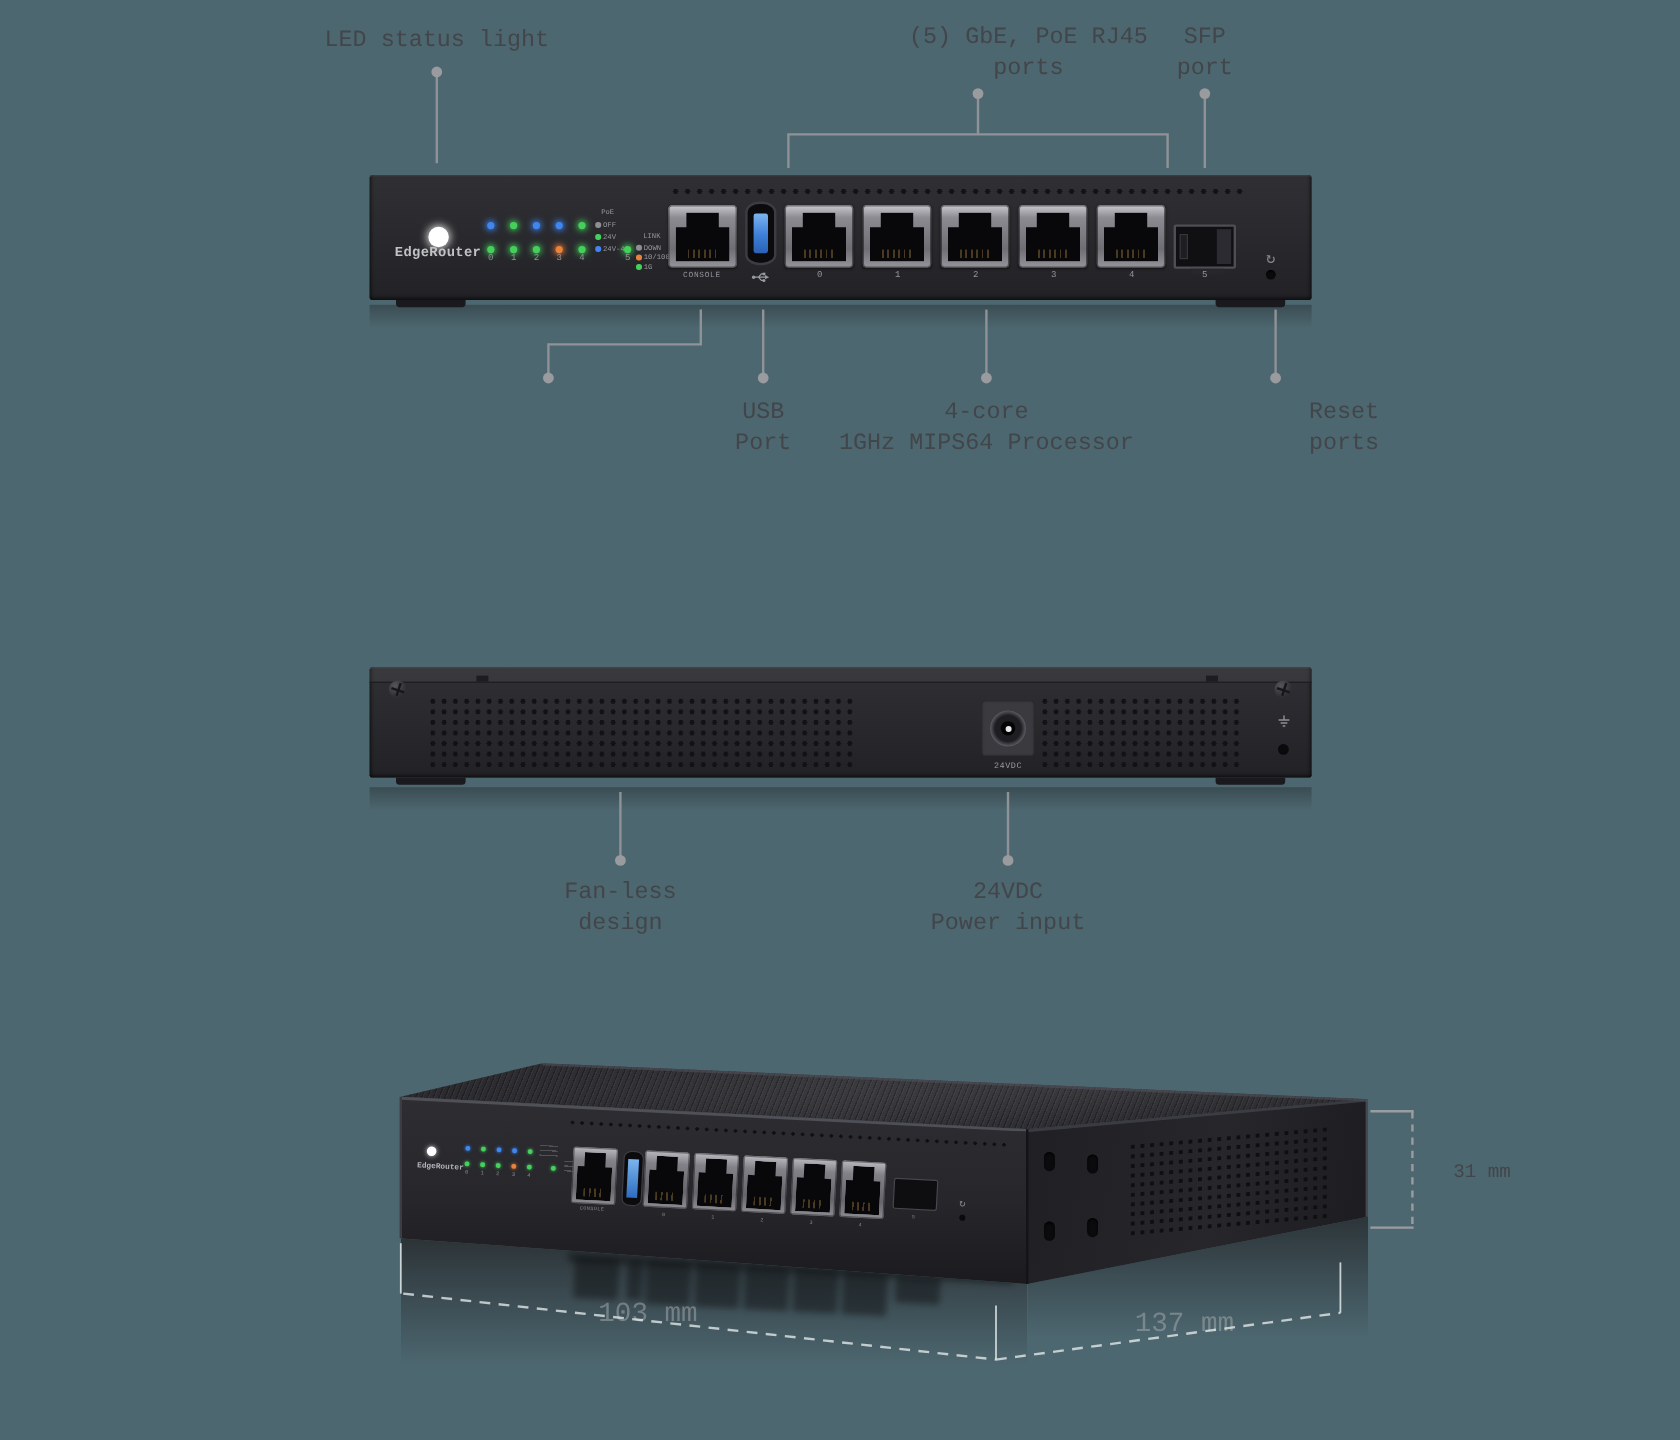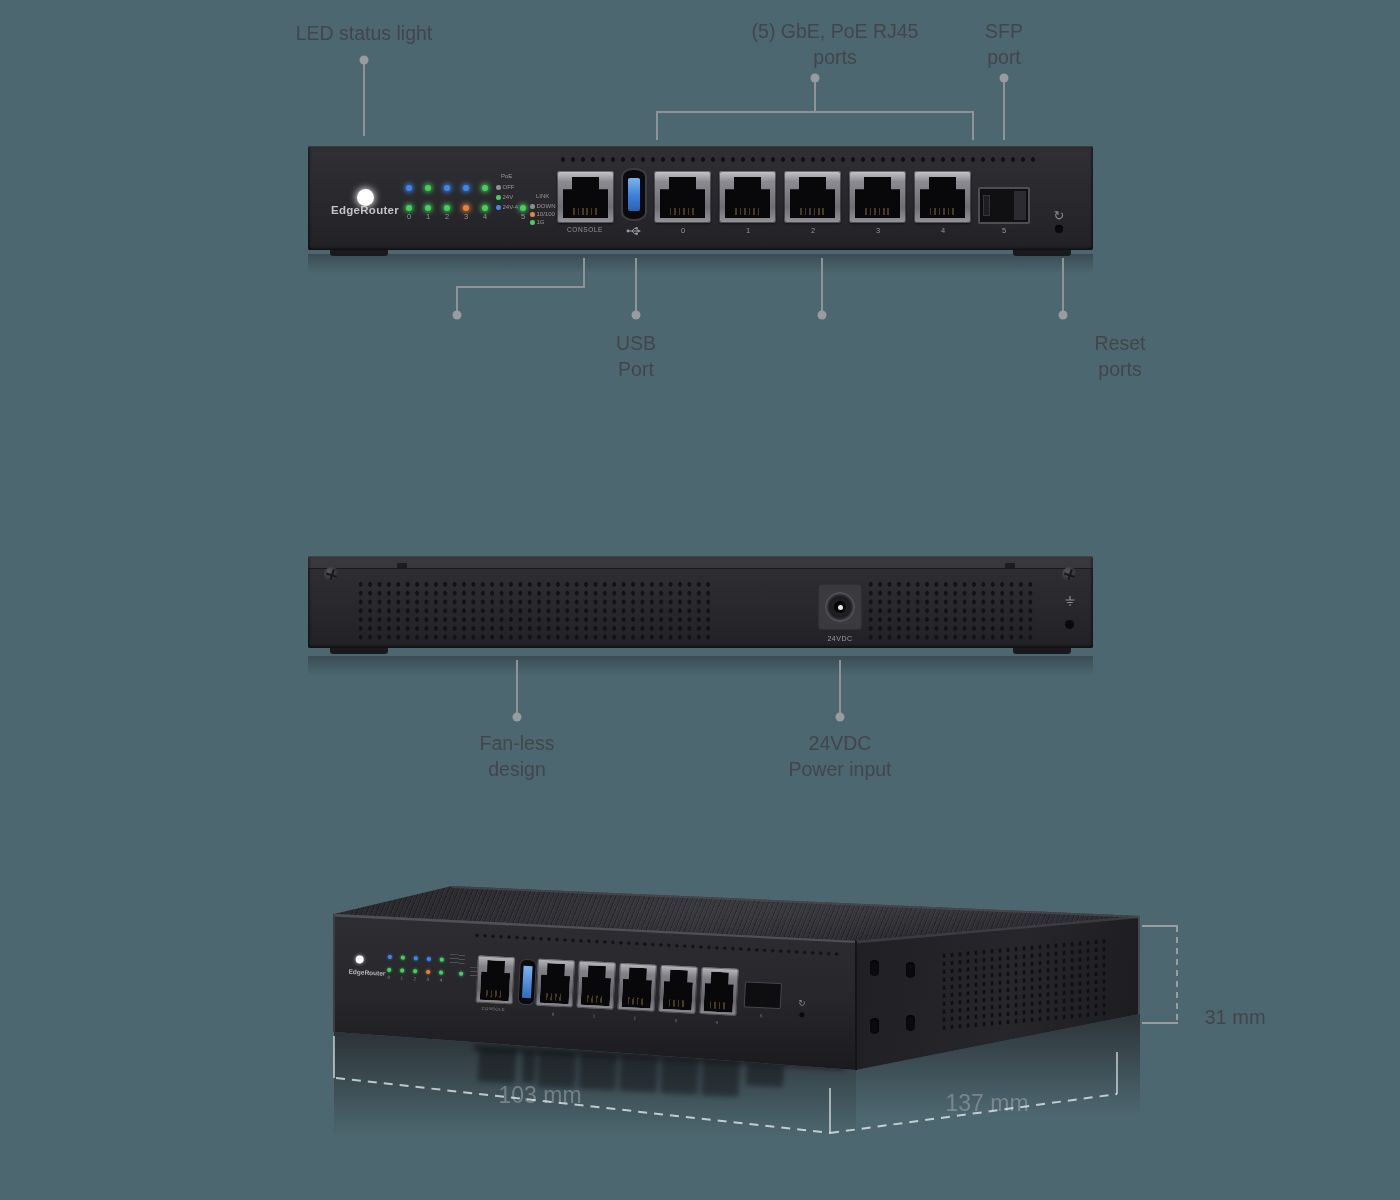--- a/index.html
+++ b/index.html
@@ -1,17 +1,17 @@
 <!DOCTYPE html>
 <html><head>
 <meta charset="utf-8">
 <style>
   html,body{margin:0;padding:0;background:#4d6770;}
   .canvas{position:relative;width:1400px;height:1200px;background:#4d6770;overflow:hidden;
-          font-family:Liberation Sans, sans-serif;}
+          font-family:Liberation Mono, monospace;}
 
   
   .callout-label{position:absolute;transform:translateX(-50%);text-align:center;
     font-size:19.5px;line-height:26px;color:#42464a;white-space:nowrap;}
   .lines-svg{position:absolute;left:0;top:0;z-index:6;}
 
   
   .dev{position:absolute;background:linear-gradient(180deg,#303034 0%,#2a2a2e 45%,#222226 100%);
        border-radius:2px;box-shadow:inset 0 1px 0 rgba(255,255,255,.09),inset 0 -2px 3px rgba(0,0,0,.45),
        inset 2px 0 2px rgba(0,0,0,.25),inset -2px 0 2px rgba(0,0,0,.25);}
@@ -122,39 +122,43 @@
   .refl-front{left:334px;top:1032px;width:522px;height:118px;
      clip-path:polygon(0px 0px,522px 38px,522px 118px,0px 118px);
      background:linear-gradient(180deg,rgba(38,42,45,.85),rgba(38,42,45,0) 90%);}
   .refl-side{left:856px;top:1014px;width:284px;height:120px;
      clip-path:polygon(0px 56px,284px 0px,284px 120px,0px 120px);
      background:linear-gradient(180deg,rgba(36,40,43,.8),rgba(36,40,43,0) 85%);}
   .refl-inner{position:absolute;left:0;top:0;width:530px;height:90px;
      transform:rotate(2.96deg);transform-origin:0 0;filter:blur(2.5px);}
   .ghost{position:absolute;background:rgba(10,10,14,.45);border-radius:2px;}
   .ghost-dim{position:absolute;transform:translateX(-50%);font-size:23px;color:rgba(170,176,178,.5);white-space:nowrap;}
-  .dim-label{position:absolute;transform:translate(-50%,-50%);font-size:20px;color:#42464a;white-space:nowrap;margin-top:40px;}
+  .dim-label{position:absolute;transform:translate(-50%,-50%);font-size:16px;color:#42464a;white-space:nowrap;}
 </style>
 </head>
 <body>
 
 <div class="canvas">
 
   <div class="callout-label" style="left:364px;top:20px">LED status light</div>
-  <div class="callout-label" style="left:835px;top:18px">
+  <div class="callout-label" style="left:857px;top:18px">
     <div>(5) GbE, PoE RJ45</div>
     <div>ports</div>
   </div>
   <div class="callout-label" style="left:1004px;top:18px">
     <div>SFP</div>
     <div>port</div>
   </div>
   <div class="callout-label" style="left:636px;top:330px">
     <div>USB</div>
     <div>Port</div>
+  </div>
+  <div class="callout-label" style="left:822px;top:330px">
+    <div>4-core</div>
+    <div>1GHz MIPS64 Processor</div>
   </div>
   <div class="callout-label" style="left:1120px;top:330px">
     <div>Reset</div>
     <div>ports</div>
   </div>
   <div class="callout-label" style="left:517px;top:730px">
     <div>Fan-less</div>
     <div>design</div>
   </div>
   <div class="callout-label" style="left:840px;top:730px">

